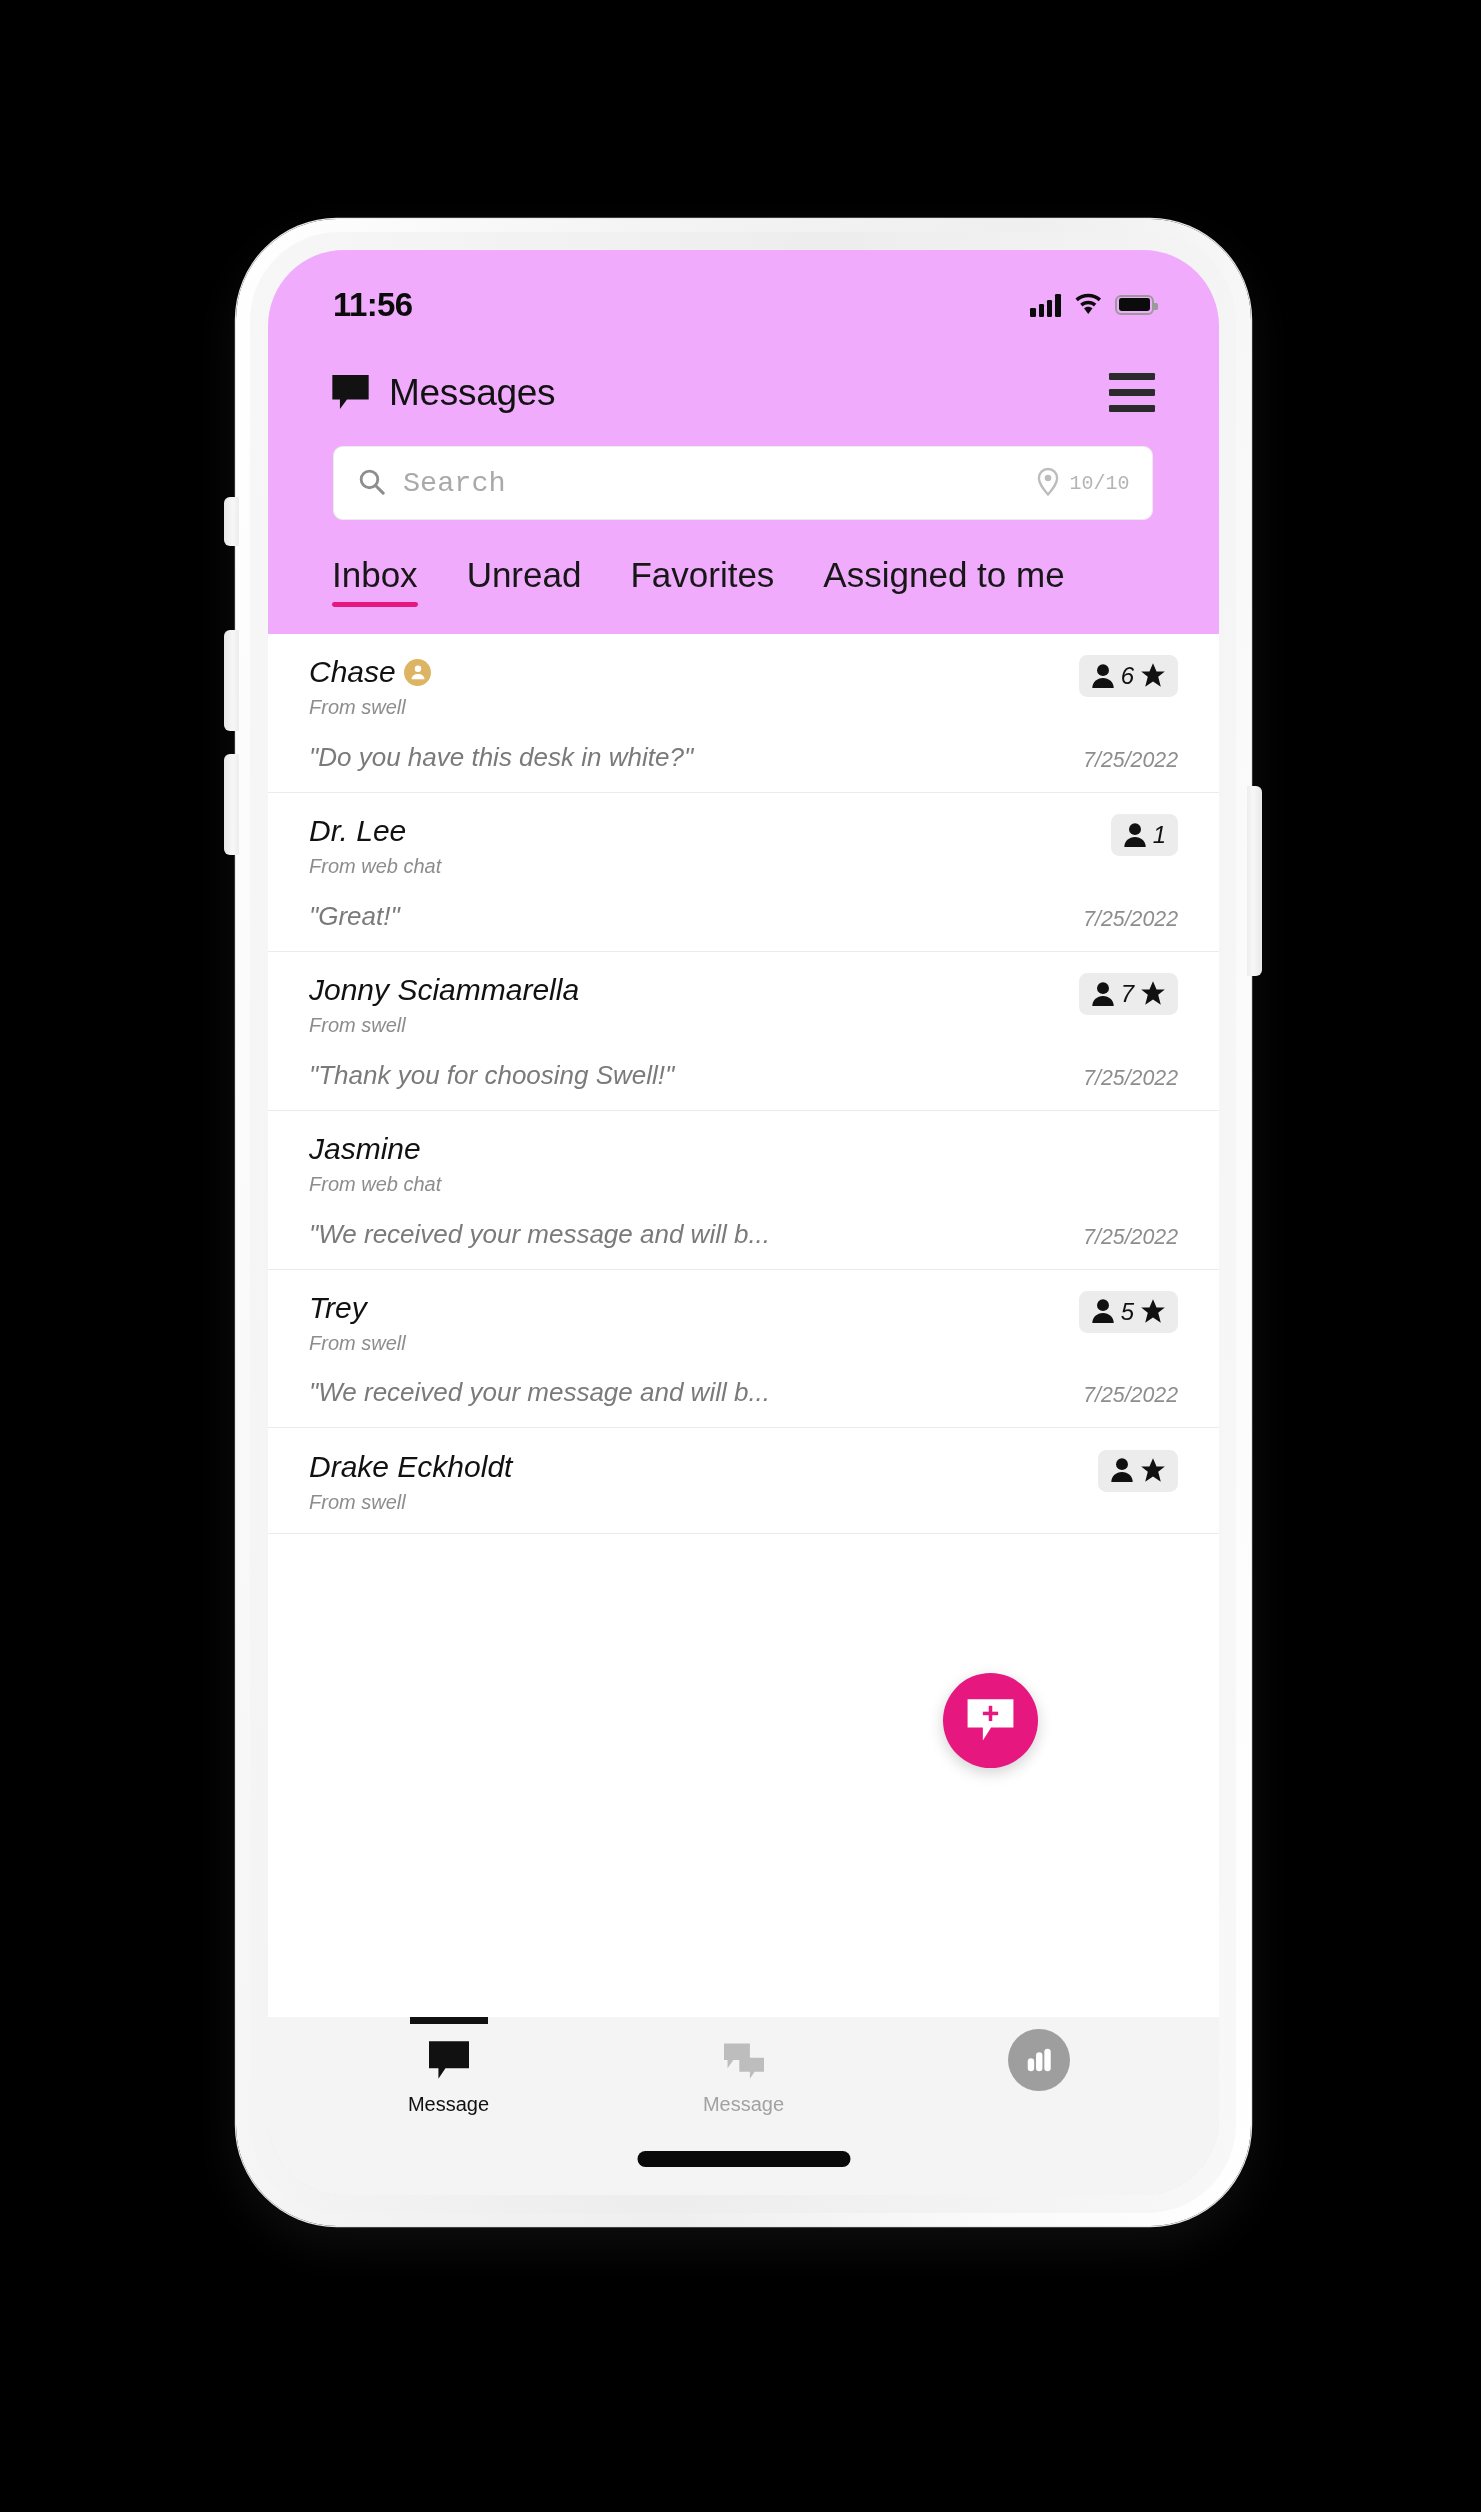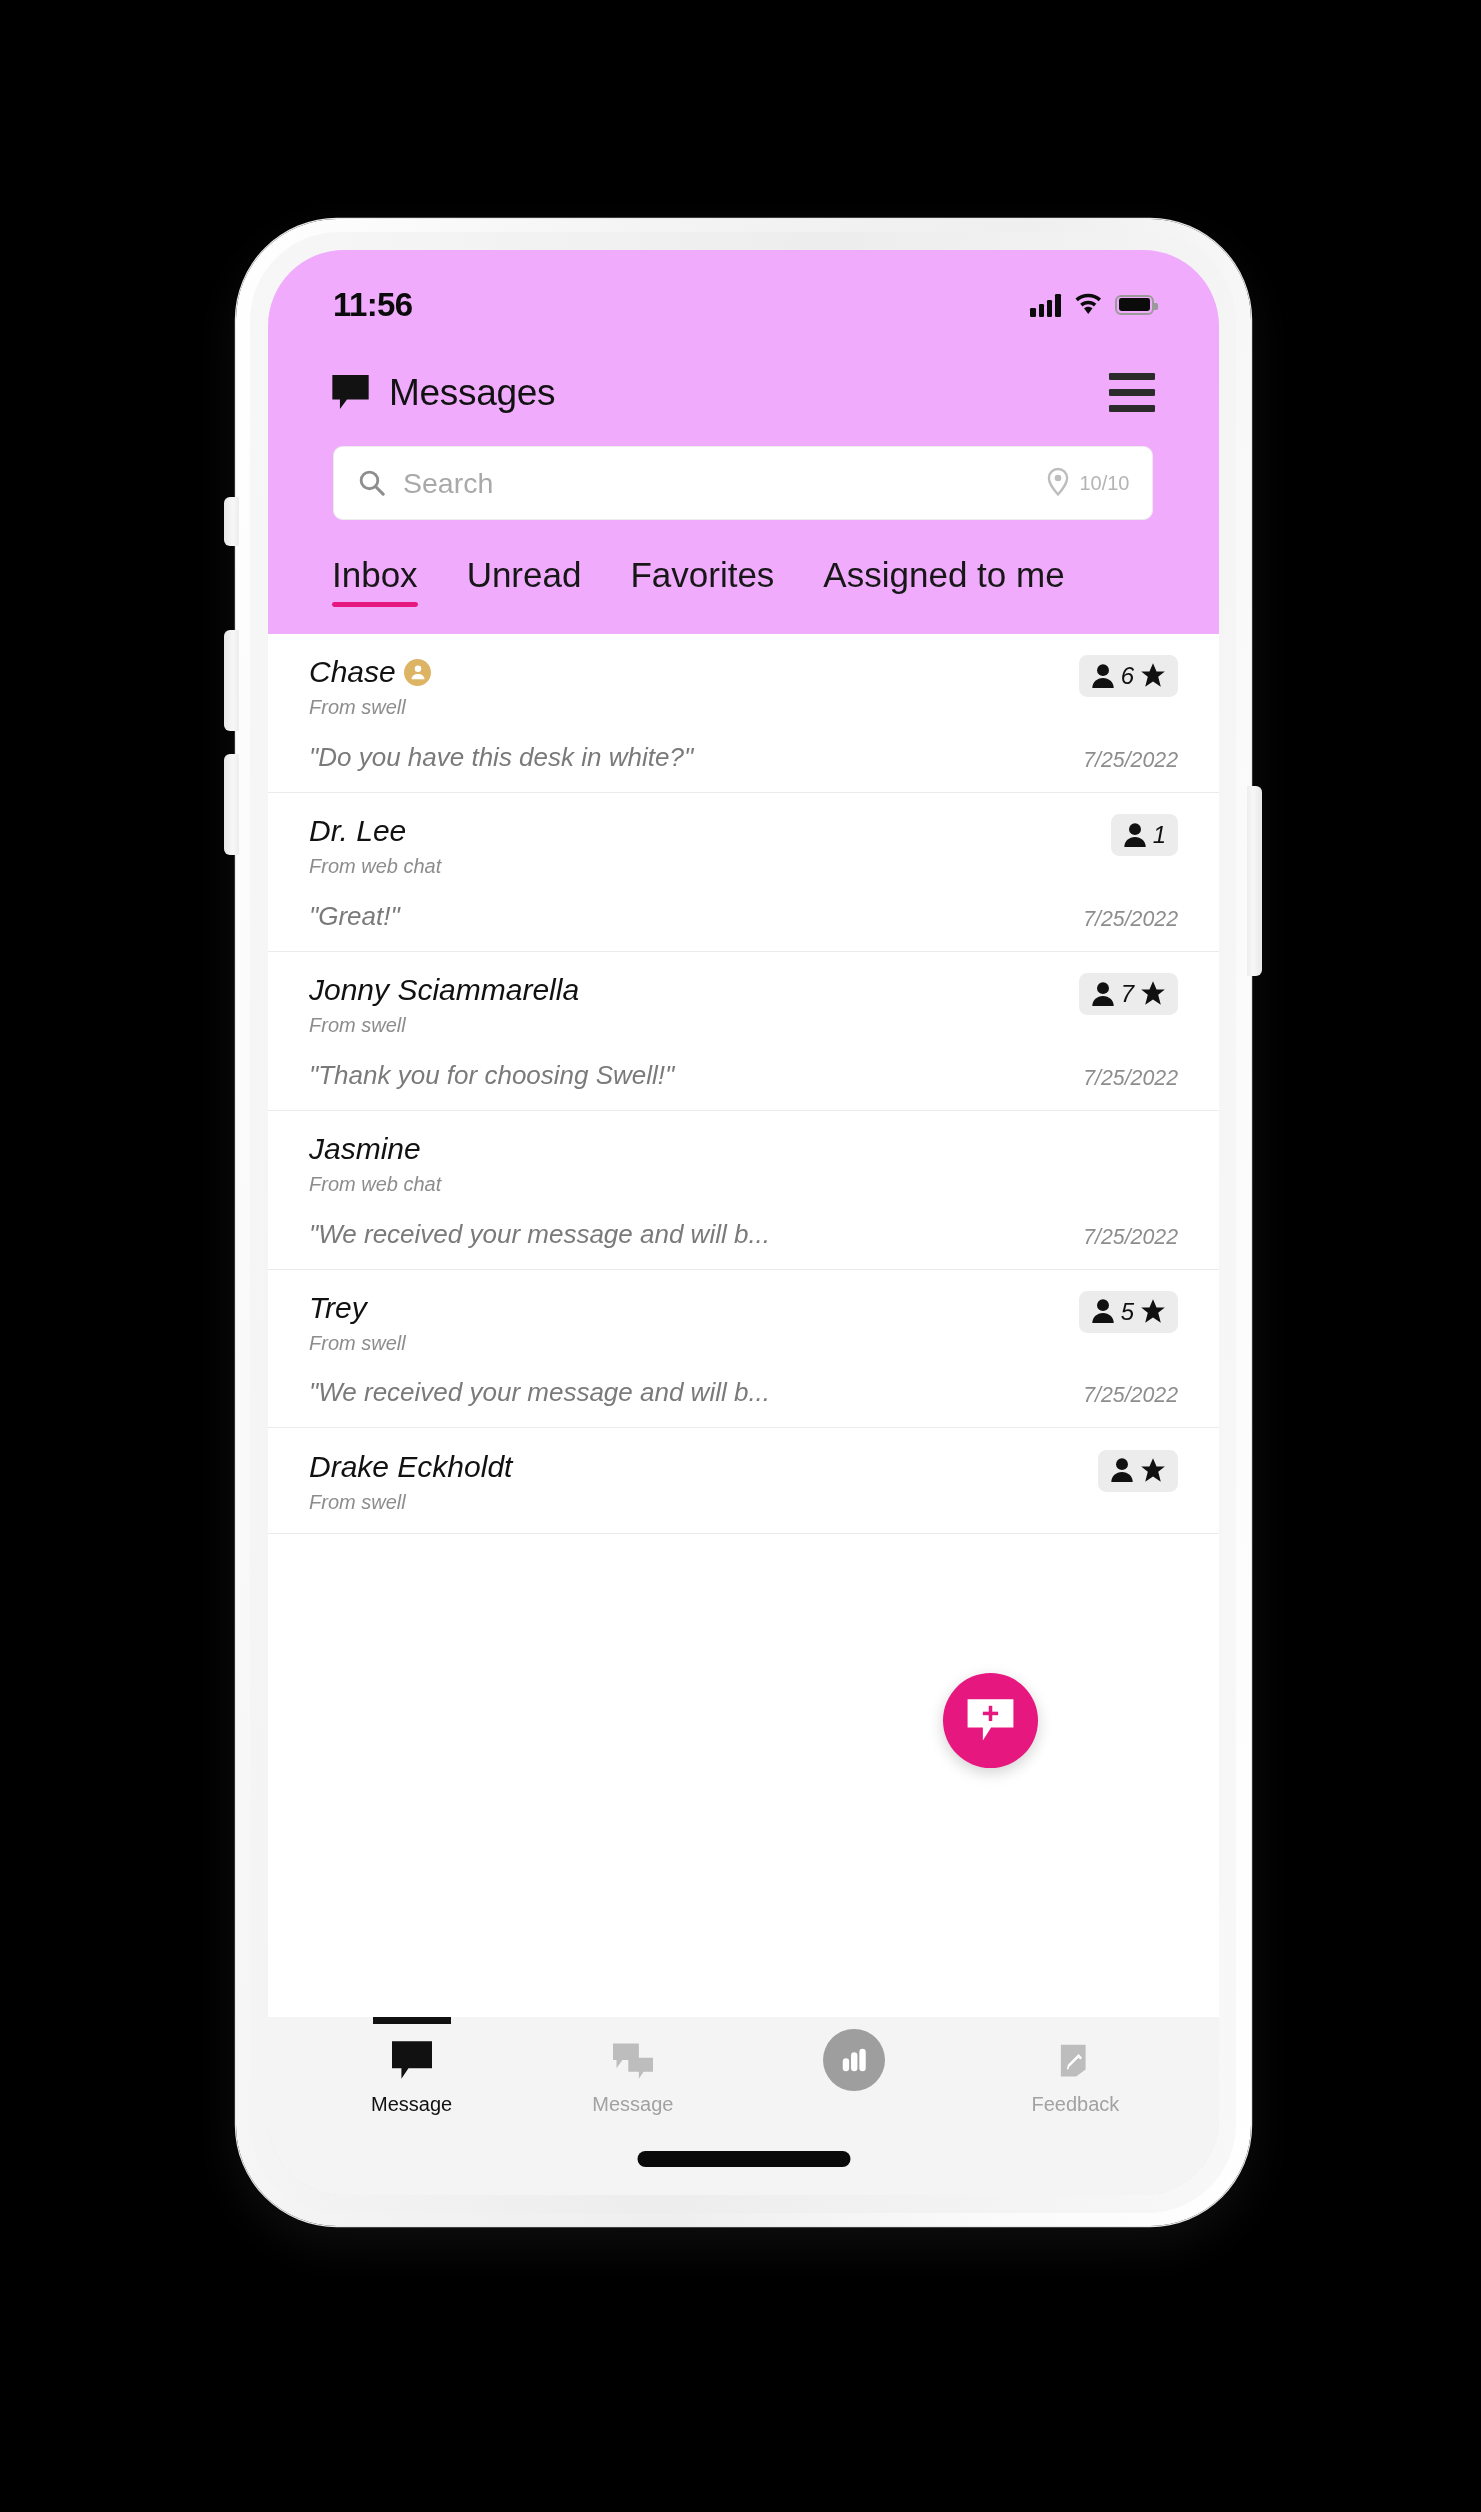--- a/index.html
+++ b/index.html
@@ -67,21 +67,21 @@
     display:flex; align-items:center; padding:0 64px;
   }
   #app-title { font-size:37px; font-weight:400; color:#121212; margin-left:20px; letter-spacing:-0.3px; }
   #hamburger-menu { margin-left:auto; width:46px; display:flex; flex-direction:column; gap:9.5px; cursor:pointer; }
   #hamburger-menu i { display:block; height:6.5px; background:#2b2b2b; border-radius:1.2px; }
 
   
   #search-bar {
     position:absolute; left:65px; top:196px; width:820px; height:74px;
     background:#fff; border:1.2px solid #ececec; border-radius:9.5px;
-    display:flex; align-items:center; padding:0 22.5px;
+    display:flex; align-items:center; padding:0 22.5px;font-family:Liberation Mono, monospace;
   }
   #search-input-text { font-size:28.5px; color:#a9a9a9; margin-left:18px; flex:1; }
   #location-meta { display:flex; align-items:center; gap:8.3px; }
   #location-count { font-size:20px; color:#b4b4b4; }
 
   
   #tabs { position:absolute; left:0; top:290px; width:100%; height:95px;
           display:flex; align-items:flex-start; padding:15.4px 64px 0 64px; gap:0; }
   .tab { font-size:35px; color:#171717; position:relative; padding-bottom:12px; margin-right:49px; cursor:pointer; white-space:nowrap; }
   .tab:last-child { margin-right:12px; }
@@ -400,31 +400,20 @@
             <svg width="32" height="32" viewBox="0 0 27 27">
               <rect x="4" y="12" width="5.4" height="11" rx="2.7" fill="#ffffff"></rect>
               <rect x="11" y="7" width="5.4" height="16" rx="2.7" fill="#ffffff"></rect>
               <rect x="18" y="4" width="5.4" height="19" rx="2.7" fill="#ffffff"></rect>
             </svg>
           </span>
         </span>
         <span class="nav-label"></span>
       </div>
 
-      <div class="nav-item">
-
-        <span class="nav-icon">
-          <svg width="40" height="38" viewBox="0 0 34 32">
-            <path d="M5 3h21v21l-8 6H5V3z" fill="#bdbdbd"></path>
-            <path d="M11 20l9-9 3 3-9 9-4 1 1-4z" fill="#ffffff"></path>
-            <path d="M12 22l8-8 2.2 2.2-8 8-3 .8.8-3z" fill="#bdbdbd"></path>
-          </svg>
-        </span>
-        <span class="nav-label">Feedback</span>
-      </div>
 
 
     </div>
 
     <div id="home-indicator"></div>
 
   </div>
 </div>
 
 

